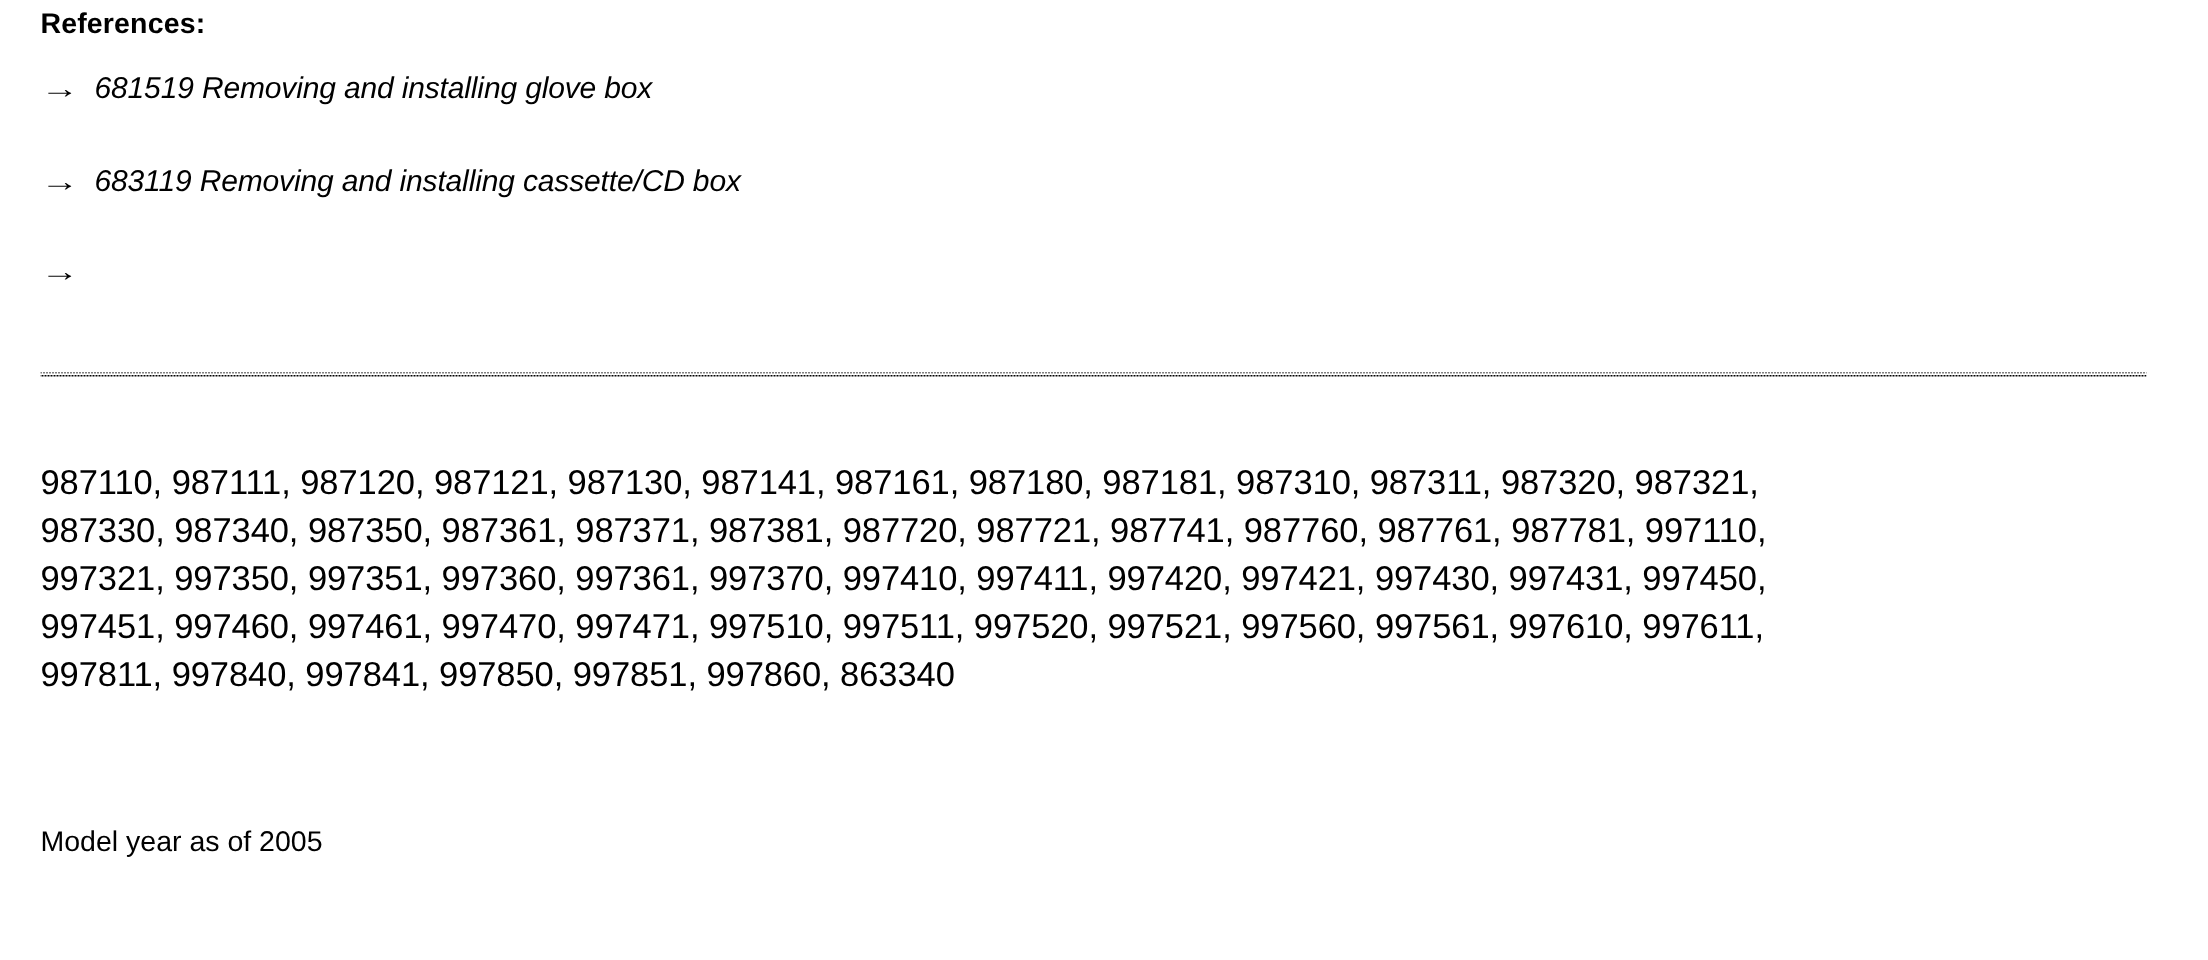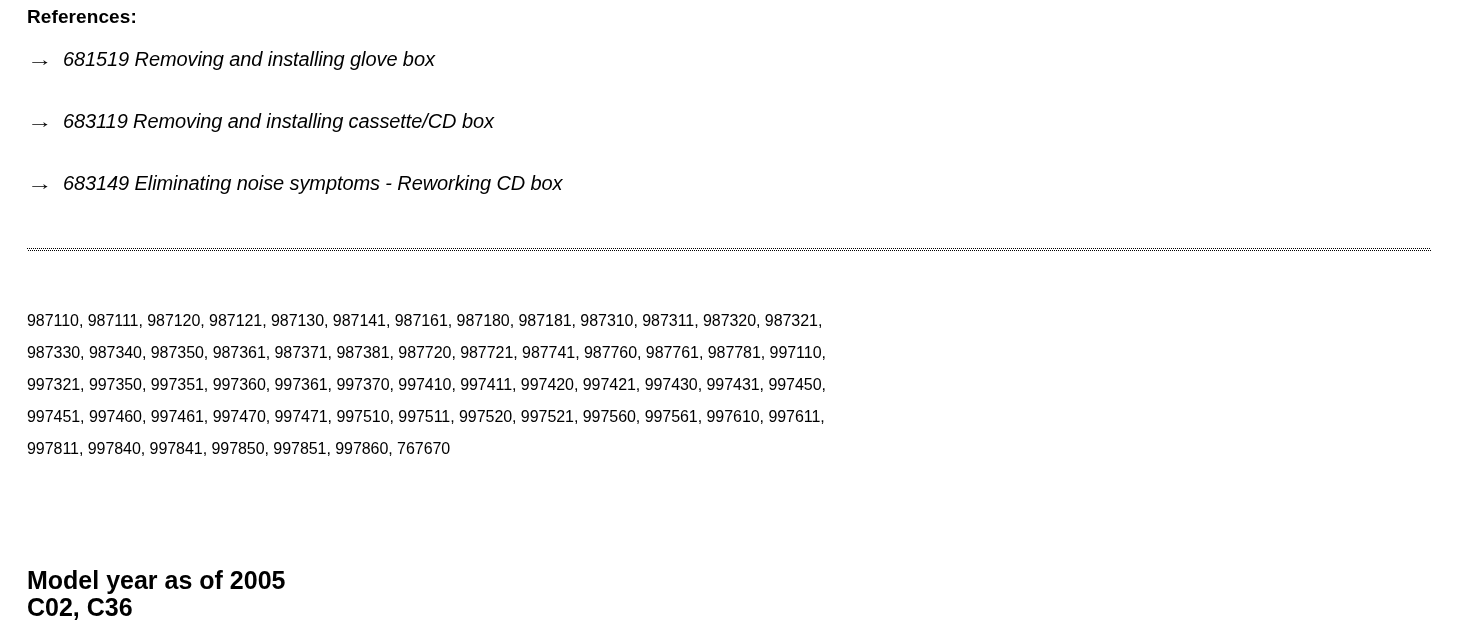--- a/index.html
+++ b/index.html
@@ -78,38 +78,37 @@
     background-position: 0 0, 0 2px;
     background-repeat: repeat-x, repeat-x;
   }
 
   
   .numbers {
     position: absolute;
     left: 27px;
     top: 305px;
     width: 1410px;
-    font-size: 16px;
+    font-size: 23px;
     line-height: 32px;
     letter-spacing: -0.05px;
     white-space: nowrap;
   }
   .numbers .num-line {
     white-space: nowrap;
   }
 
   
   .footer-block {
     position: absolute;
     left: 27px;
-    top: 567px;
-    font-size: 25px;
+    top: 548px;
+    font-size: 19px;
     line-height: 27px;
     white-space: nowrap;
-    font-weight: bold;
   }
 </style>
 </head>
 <body>
 
 <div class="page">
 
   <div class="ref-heading">References:</div>
 
   <div class="ref-list">
@@ -119,33 +118,31 @@
       <span class="ref-text">681519 Removing and installing glove box</span>
     </div>
 
     <div class="ref-item">
       <span class="ref-arrow">→</span>
       <span class="ref-text">683119 Removing and installing cassette/CD box</span>
     </div>
 
     <div class="ref-item">
       <span class="ref-arrow">→</span>
-      <span class="ref-text">683149 Eliminating noise symptoms - Reworking CD box</span>
     </div>
 
   </div>
 
   <div class="separator"></div>
 
   <div class="numbers">
     <div class="num-line">987110, 987111, 987120, 987121, 987130, 987141, 987161, 987180, 987181, 987310, 987311, 987320, 987321,</div>
     <div class="num-line">987330, 987340, 987350, 987361, 987371, 987381, 987720, 987721, 987741, 987760, 987761, 987781, 997110,</div>
     <div class="num-line">997321, 997350, 997351, 997360, 997361, 997370, 997410, 997411, 997420, 997421, 997430, 997431, 997450,</div>
     <div class="num-line">997451, 997460, 997461, 997470, 997471, 997510, 997511, 997520, 997521, 997560, 997561, 997610, 997611,</div>
-    <div class="num-line">997811, 997840, 997841, 997850, 997851, 997860, 767670</div>
+    <div class="num-line">997811, 997840, 997841, 997850, 997851, 997860, 863340</div>
   </div>
 
   <div class="footer-block">
     <div>Model year as of 2005</div>
-    <div>C02, C36</div>
   </div>
 
 </div>
 
 </body></html>

